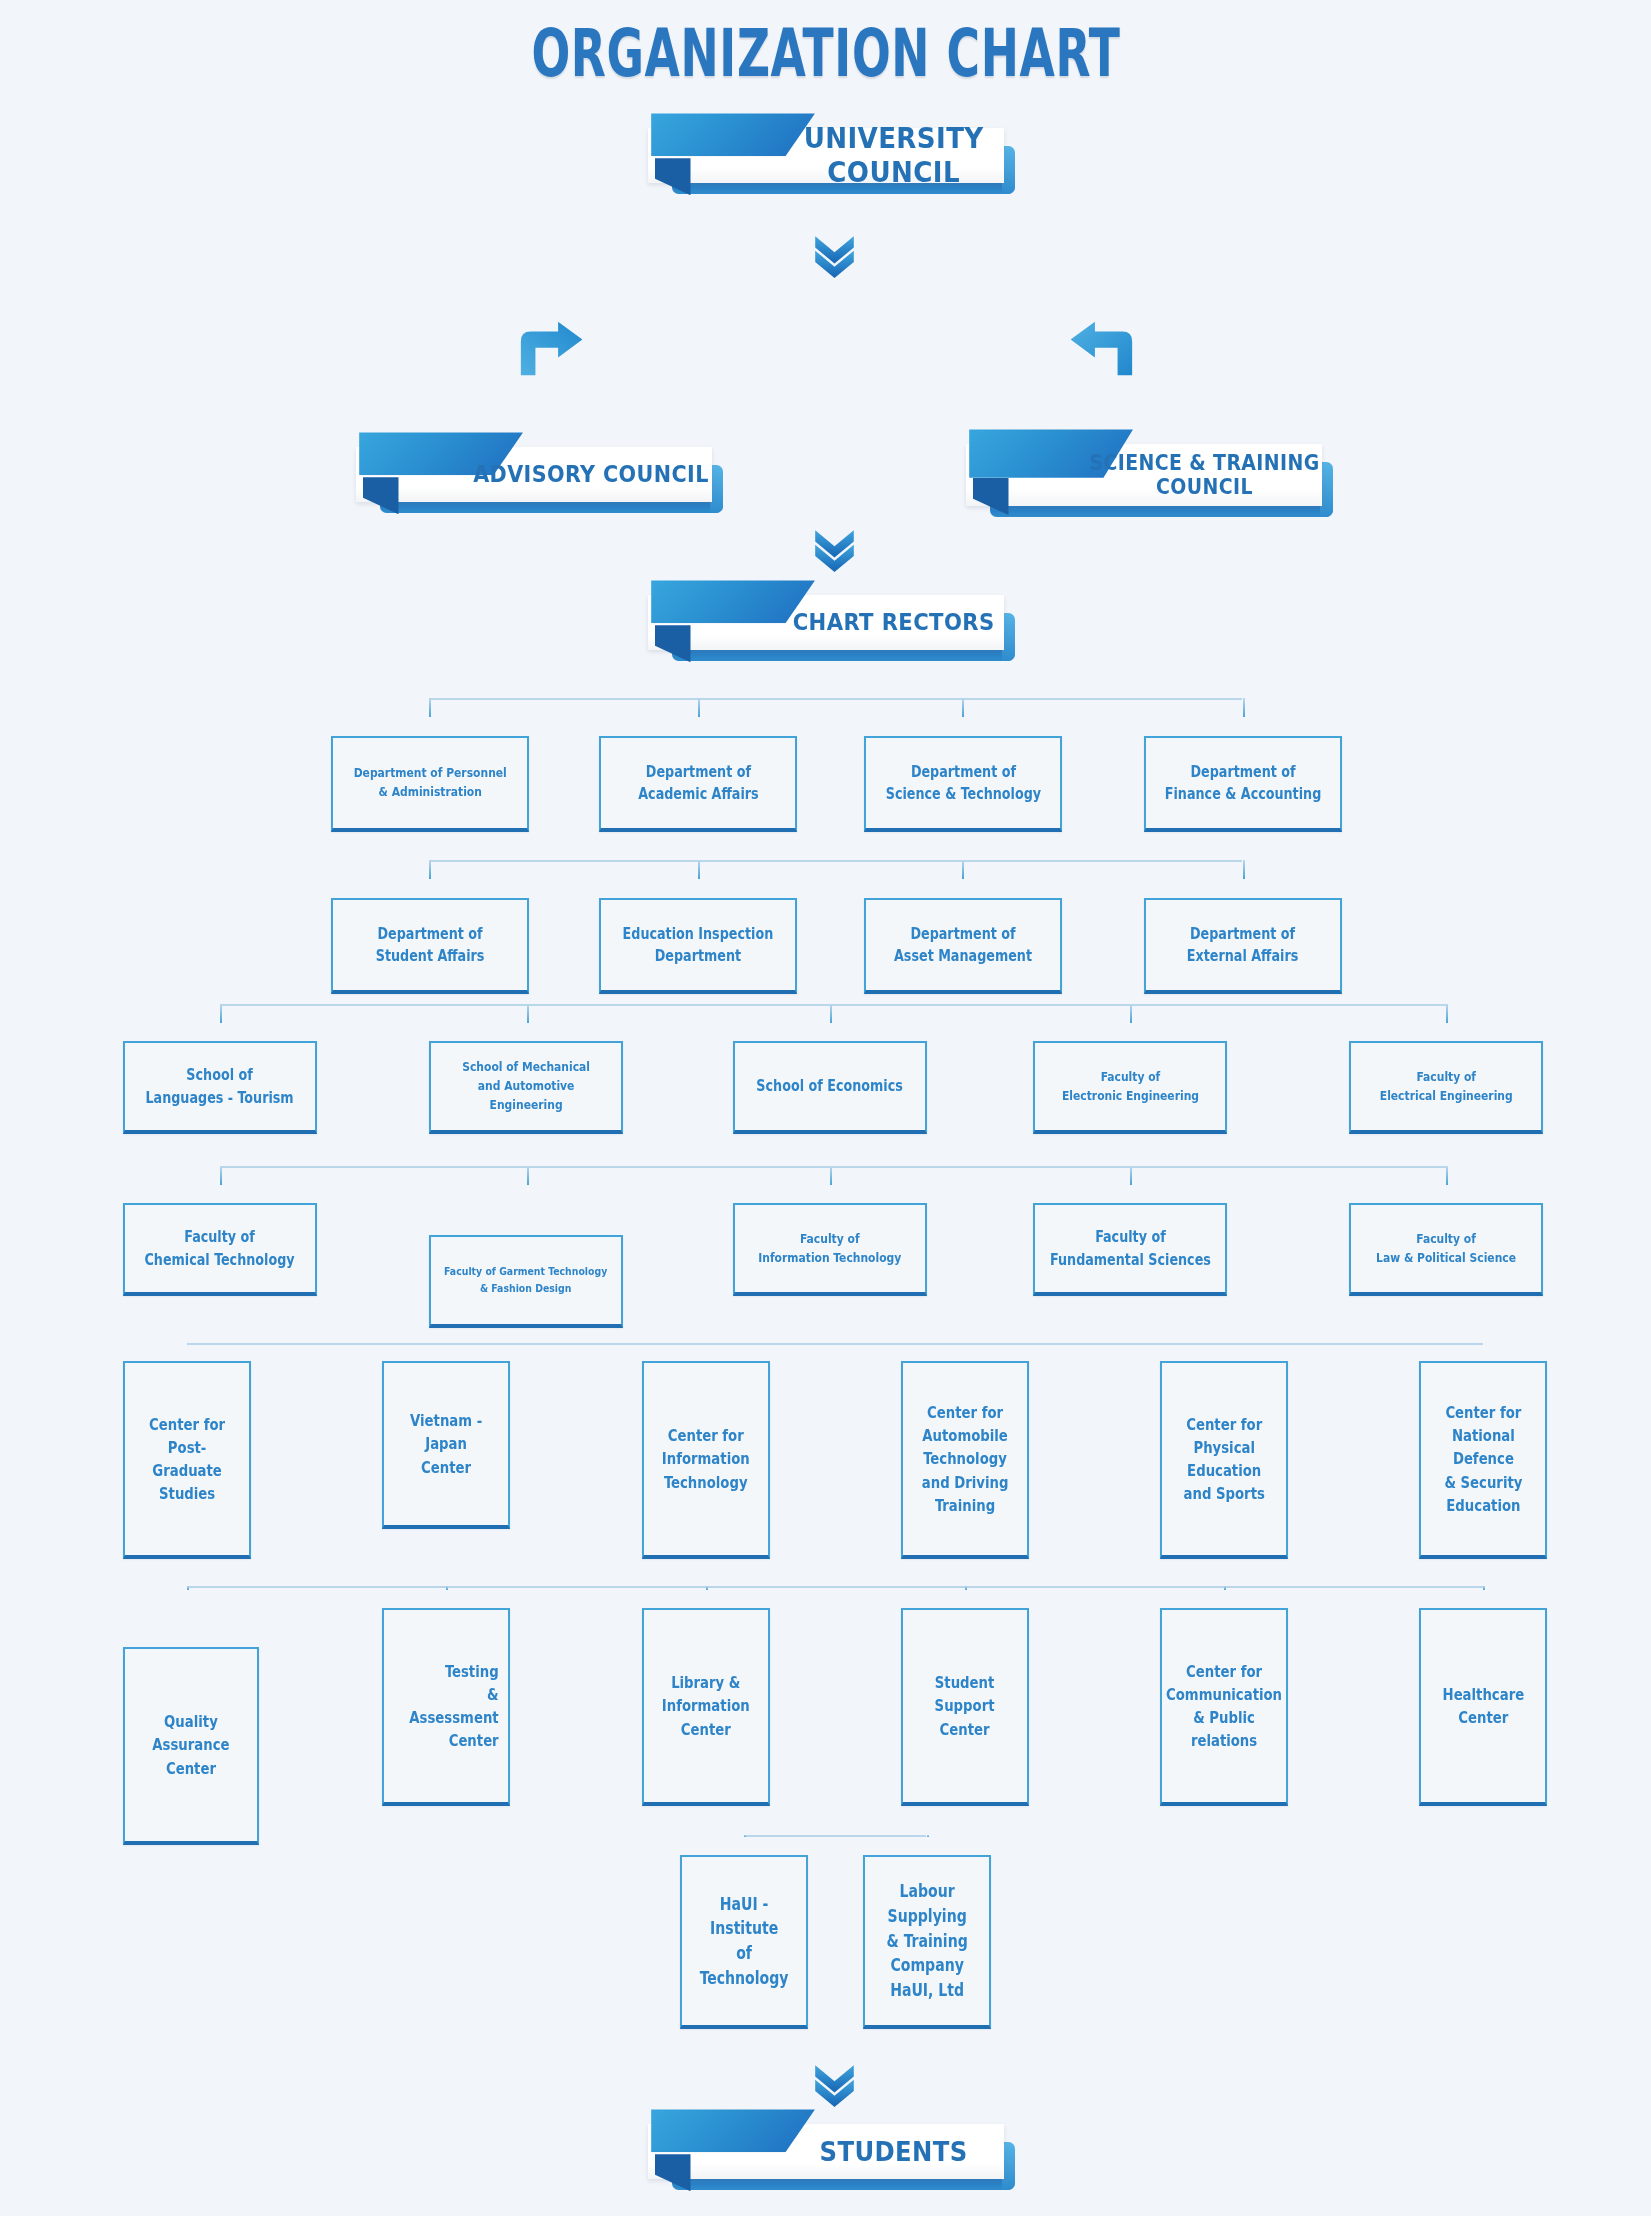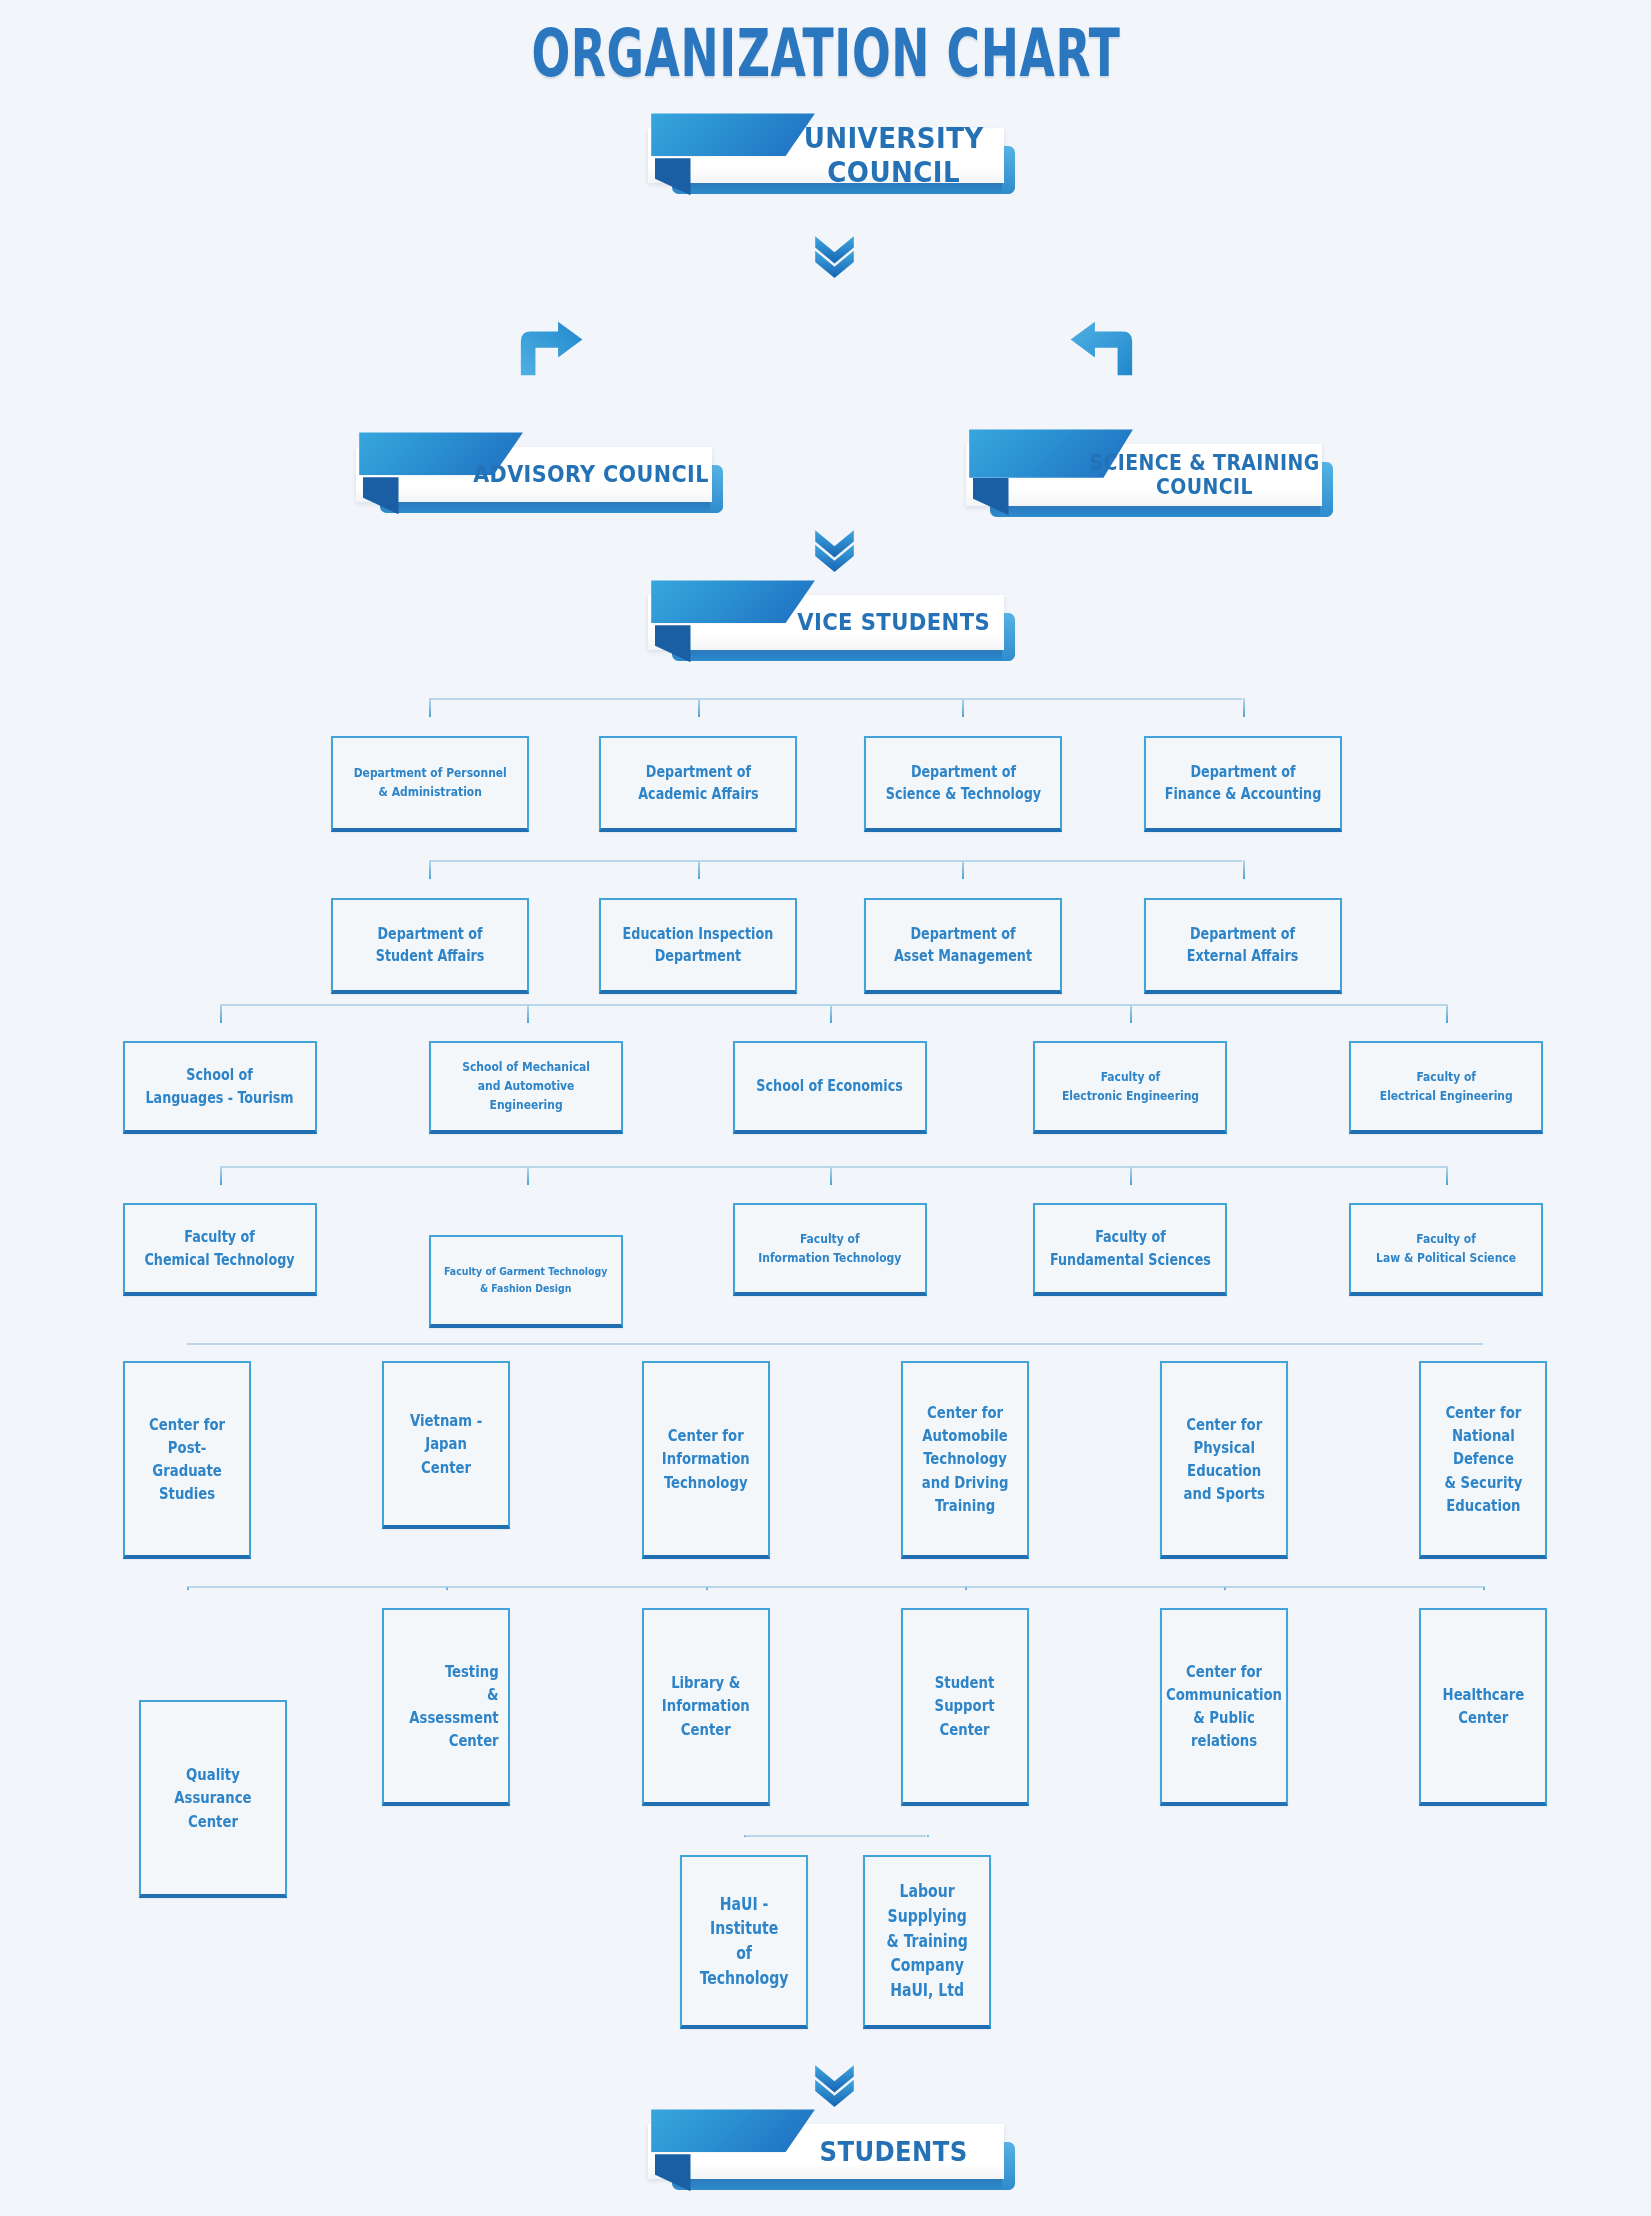--- a/index.html
+++ b/index.html
@@ -186,21 +186,21 @@
       <path d="M6 22 L30 42 L54 22 L54 36 L30 56 L6 36 Z" fill="url(#cg2)"></path>
     </svg>
   </div>
 
   <div class="ribbon" style="left:648px;top:595px;width:356px;height:55px;">
     <div class="under"></div>
     <div class="rightedge"></div>
     <div class="card"></div>
     <div class="fold"></div>
     <div class="tab"></div>
-    <div class="label" style="font-size:23.5px;">VICE STUDENTS</div>
+    <div class="label" style="font-size:23.5px;">CHART RECTORS</div>
   </div>
 
   <div id="rows-layer">
       <div class="hline" style="left: 429px; top: 698px; width: 813px;"></div>
       <div class="vstub" style="left: 429px; top: 698px; height: 19.4px;"></div>
       <div class="vstub" style="left: 698px; top: 698px; height: 19.4px;"></div>
       <div class="vstub" style="left: 962px; top: 698px; height: 19.4px;"></div>
       <div class="vstub" style="left: 1243px; top: 698px; height: 19.4px;"></div>
       <div class="node" style="left: 331px; top: 736px; width: 198px; height: 96px; font-size: 13px;">
         <span>Department of Personnel<br>&amp; Administration</span>
@@ -298,21 +298,21 @@
       <div class="node" style="left: 1419px; top: 1361px; width: 128px; height: 198px; font-size: 16px;">
         <span>Center for<br>National<br>Defence<br>&amp; Security<br>Education</span>
       </div>
       <div class="hline" style="left: 187px; top: 1586px; width: 1296px;"></div>
       <div class="vstub" style="left: 187px; top: 1586px; height: 4px;"></div>
       <div class="vstub" style="left: 446px; top: 1586px; height: 4px;"></div>
       <div class="vstub" style="left: 706px; top: 1586px; height: 4px;"></div>
       <div class="vstub" style="left: 965px; top: 1586px; height: 4px;"></div>
       <div class="vstub" style="left: 1224px; top: 1586px; height: 4px;"></div>
       <div class="vstub" style="left: 1483px; top: 1586px; height: 4px;"></div>
-      <div class="node" style="left: 123px; top: 1700px; width: 148px; height: 198px; font-size: 16px; margin-left: 16px;">
+      <div class="node" style="left: 123px; top: 1647px; width: 136px; height: 198px; font-size: 16px;">
         <span>Quality<br>Assurance<br>Center</span>
       </div>
       <div class="node" style="left: 382px; top: 1608px; width: 128px; height: 198px; font-size: 16px; text-align: right;">
         <span>Testing<br>&amp; Assessment<br>Center</span>
       </div>
       <div class="node" style="left: 642px; top: 1608px; width: 128px; height: 198px; font-size: 16px;">
         <span>Library &amp;<br>Information<br>Center</span>
       </div>
       <div class="node" style="left: 901px; top: 1608px; width: 128px; height: 198px; font-size: 16px;">
         <span>Student<br>Support<br>Center</span>

